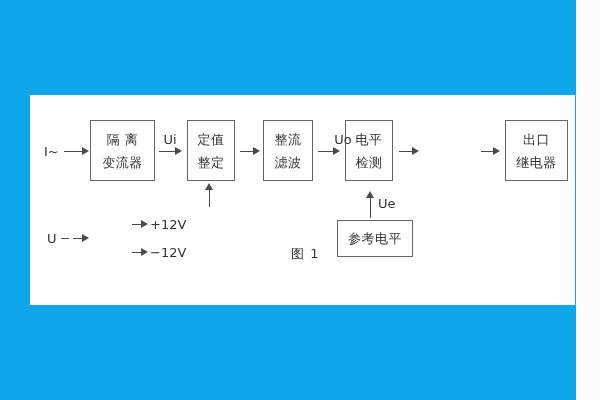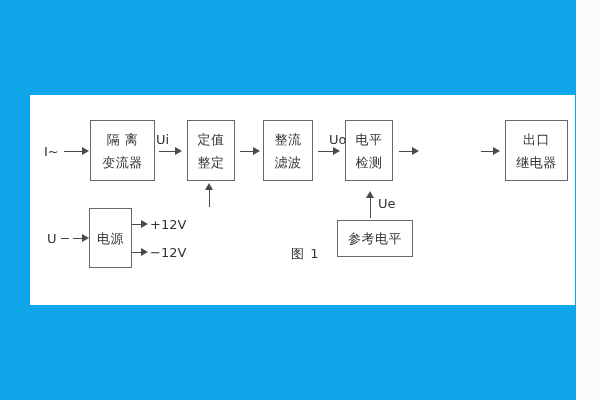--- a/index.html
+++ b/index.html
@@ -11,21 +11,21 @@
   }
   .panel { position:absolute; left:30px; top:95px; width:545px; height:210px; background:#ffffff; }
   .box {
     position:absolute; box-sizing:border-box;
     border:1px solid #666; background:#fff;
     display:flex; flex-direction:column; align-items:center; justify-content:center;
     gap:8px; font-size:13px; line-height:15px; color:#333;
     white-space:nowrap; letter-spacing:0.5px;
   }
   .lbl { position:absolute; font-size:13px; line-height:15px; color:#333; white-space:nowrap; }
-  .lbl.center { text-align:left; }
+  .lbl.center { text-align:center; }
   .hline { position:absolute; height:0; border-top:1px solid #4a4a4a; }
   .vline { position:absolute; width:0; border-left:1px solid #4a4a4a; }
   .arr-r {
     position:absolute; width:0; height:0;
     border-top:4px solid transparent; border-bottom:4px solid transparent;
     border-left:7px solid #4a4a4a;
   }
   .arr-u {
     position:absolute; width:0; height:0;
     border-left:4px solid transparent; border-right:4px solid transparent;
@@ -58,23 +58,20 @@
     <span>电平</span>
     <span>检测</span>
   </div>
 
 
   <div class="box" style="left:505px;top:120px;width:63px;height:61px">
     <span>出口</span>
     <span>继电器</span>
   </div>
 
-  <div class="box" style="left:89px;top:208px;width:43px;height:60px">
-    <span>电源</span>
-  </div>
 
 
   <div class="box" style="left:337px;top:220px;width:76px;height:37px">
     <span>参考电平</span>
   </div>
 
   <span class="lbl" style="left:44px;top:144px">I~</span>
   <span class="lbl" style="left:47px;top:231px">U</span>
   <span class="lbl center" style="left:156px;top:132px;width:28px">Ui</span>
   <span class="lbl center" style="left:329px;top:132px;width:28px">Uo</span>

